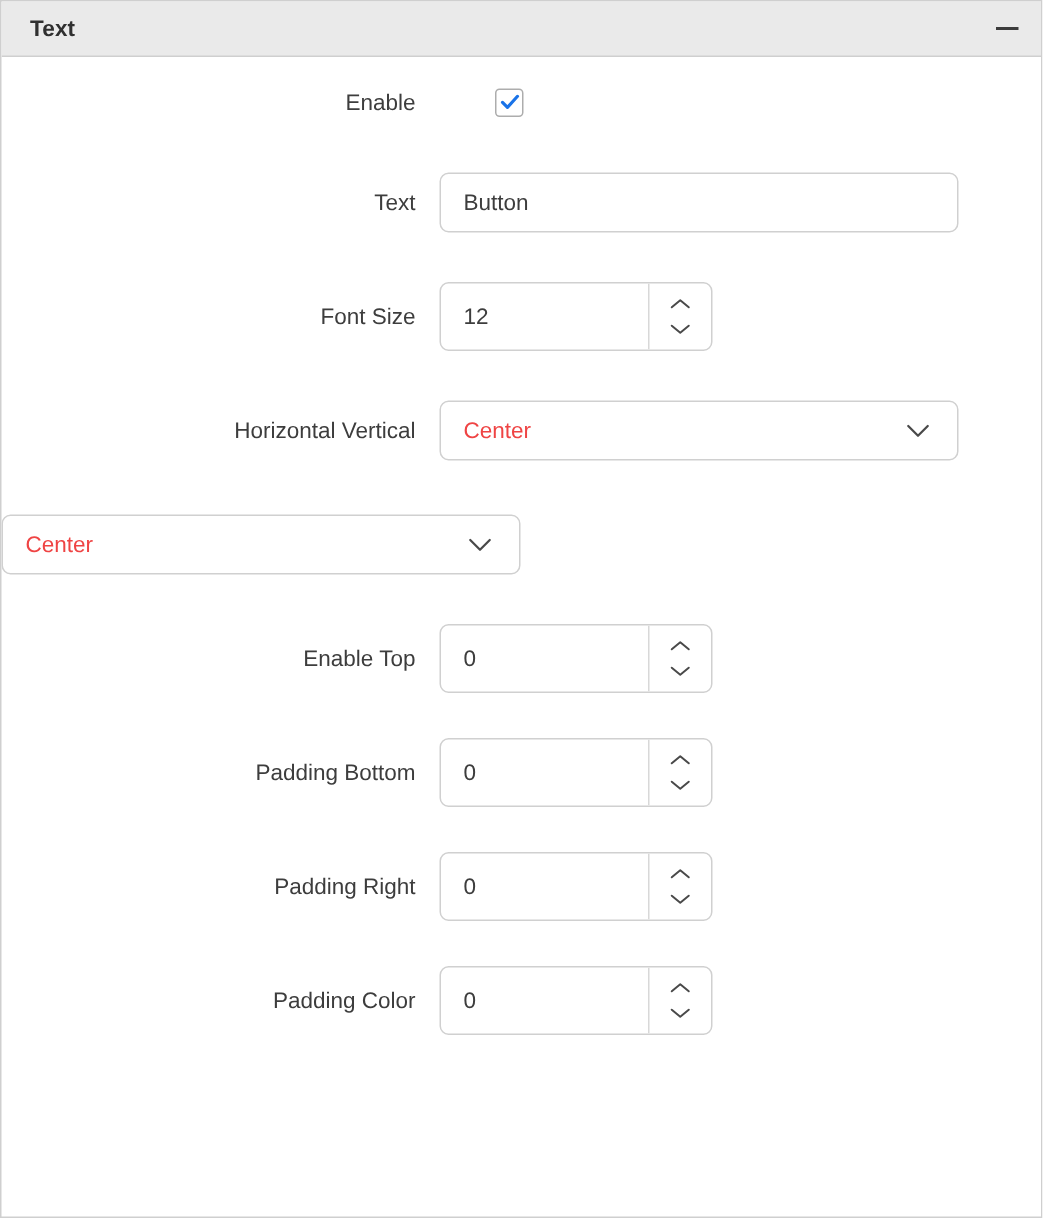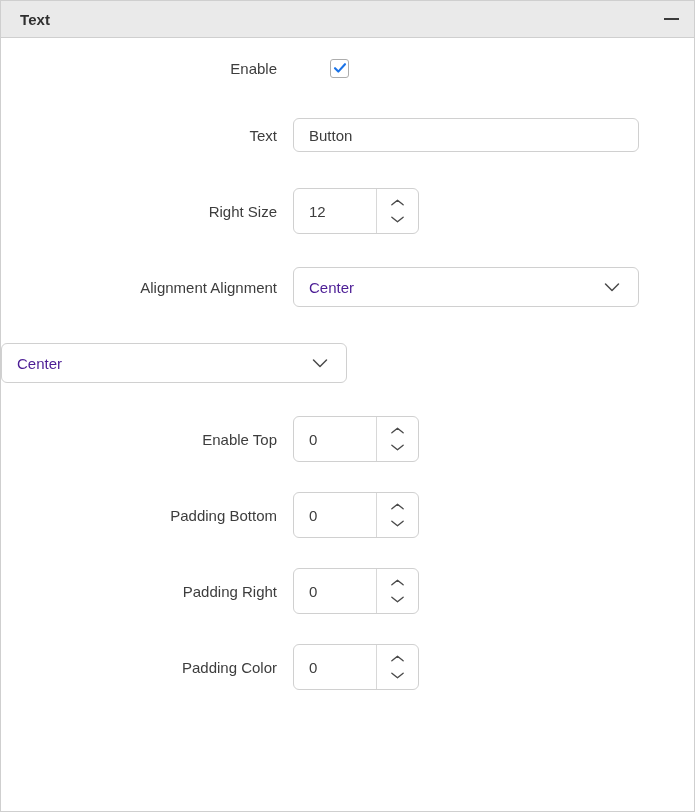--- a/index.html
+++ b/index.html
@@ -72,21 +72,21 @@
     border-radius: 3px;
     background: #ffffff;
     display: flex; align-items: center; justify-content: center;
     cursor: pointer;
   }
   .checkbox svg { display: block; }
 
   
   .text-input {
     width: 346px;
-    height: 34px;
+    height: 40px;
     border: 1px solid #d0d0d0;
     border-radius: 6px;
     background: #ffffff;
     display: flex; align-items: center;
     padding: 0 15px;
     font-size: 15px;
     color: #3d3d3d;
     cursor: text;
   }
 
@@ -103,21 +103,21 @@
   .color-swatch {
     width: 23px; height: 23px;
     border-radius: 4px;
     background: #000000;
   }
   .color-picker .chev-sm { margin-left: 3px; }
 
   
   .stepper {
     display: flex;
-    width: 126px;
+    width: 182px;
     height: 46px;
     border: 1px solid #d0d0d0;
     border-radius: 6px;
     background: #ffffff;
     overflow: hidden;
   }
   .stepper-value {
     flex: 1;
     display: flex; align-items: center;
     padding-left: 15px;
@@ -147,21 +147,21 @@
     border: 1px solid #d0d0d0;
     border-radius: 6px;
     background: #ffffff;
     display: flex; align-items: center;
     padding: 0 14px 0 15px;
     cursor: pointer;
   }
   .select-value {
     flex: 1;
     font-size: 15px;
-    color: #4c1d95;
+    color: #ef4444;
   }
 </style>
 </head>
 <body>
 
 <div class="panel">
 
   <div class="panel-header">
     <span class="panel-title">Text</span>
     <div class="collapse-btn">
@@ -186,21 +186,21 @@
       <div class="row-label">Text</div>
       <div class="row-control">
         <div class="text-input">
           <span>Button</span>
         </div>
       </div>
     </div>
 
 
     <div class="row">
-      <div class="row-label">Right Size</div>
+      <div class="row-label">Font Size</div>
       <div class="row-control">
         <div class="stepper">
           <div class="stepper-value">
             <span>12</span>
           </div>
           <div class="stepper-arrows">
             <span class="arrow">
               <svg width="17" height="11" viewBox="0 0 18 11">
                   <path d="M3 8 L9 3 L15 8" fill="none" stroke="#4a4a4a" stroke-width="1.4" stroke-linecap="round" stroke-linejoin="round"></path>
                 </svg>
@@ -209,21 +209,21 @@
               <svg width="17" height="11" viewBox="0 0 18 11">
                   <path d="M3 3 L9 8 L15 3" fill="none" stroke="#4a4a4a" stroke-width="1.4" stroke-linecap="round" stroke-linejoin="round"></path>
                 </svg>
             </span>
           </div>
         </div>
       </div>
     </div>
 
     <div class="row">
-      <div class="row-label">Alignment Alignment</div>
+      <div class="row-label">Horizontal Vertical</div>
       <div class="row-control">
         <div class="select">
           <span class="select-value">Center</span>
           <svg width="24" height="24" viewBox="0 0 24 24">
             <path d="M5.5 9 L12 15.5 L18.5 9" fill="none" stroke="#4a4a4a" stroke-width="1.5" stroke-linecap="round" stroke-linejoin="round"></path>
           </svg>
         </div>
       </div>
     </div>
 

